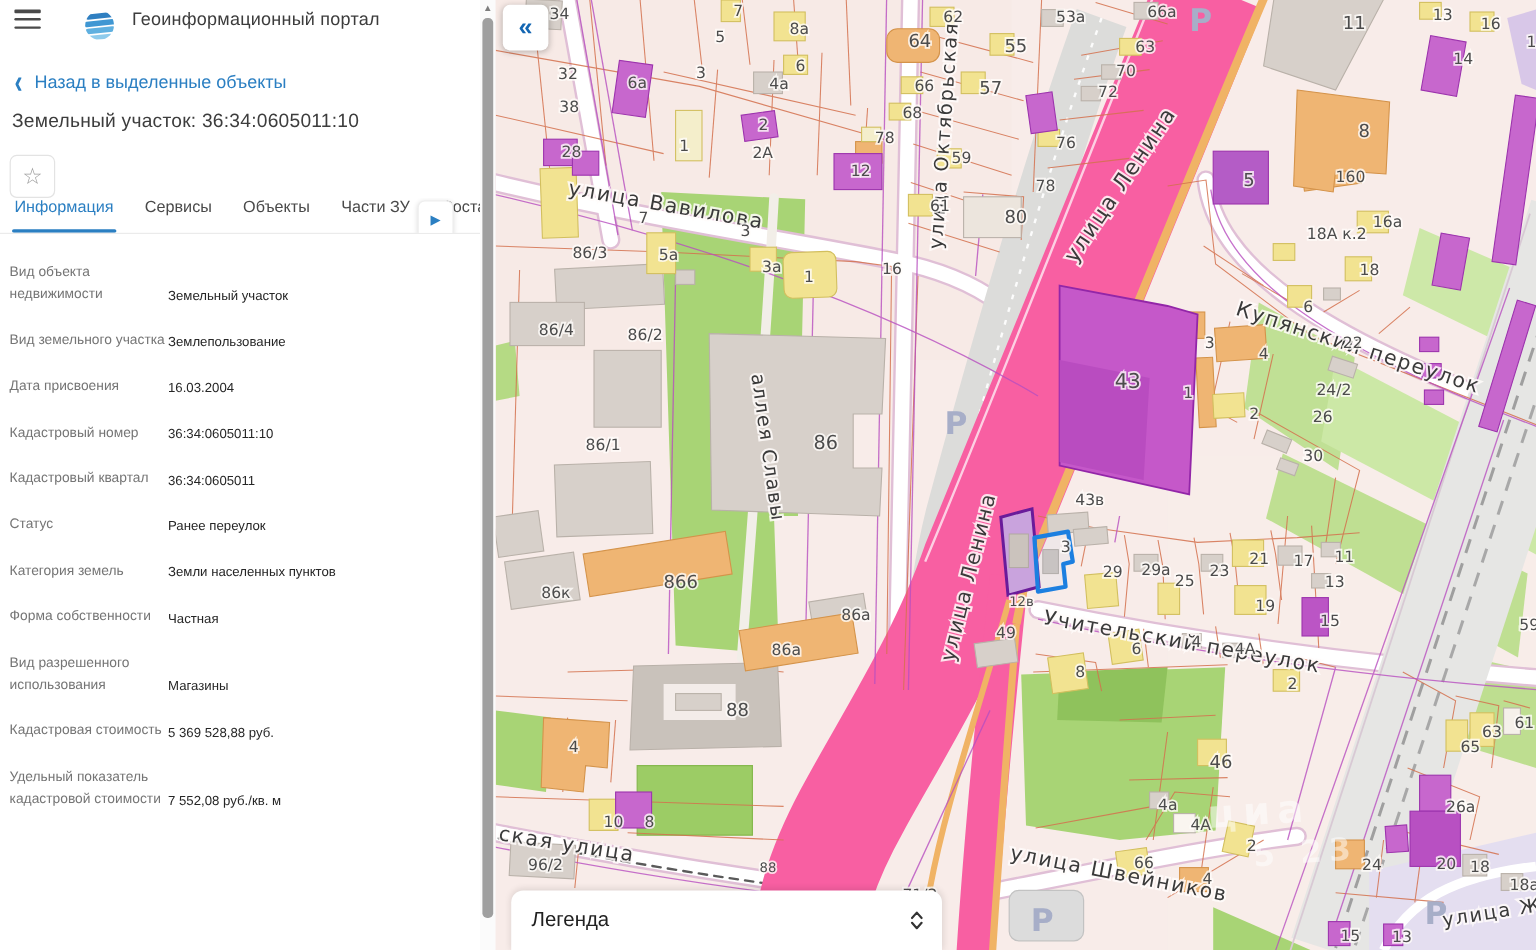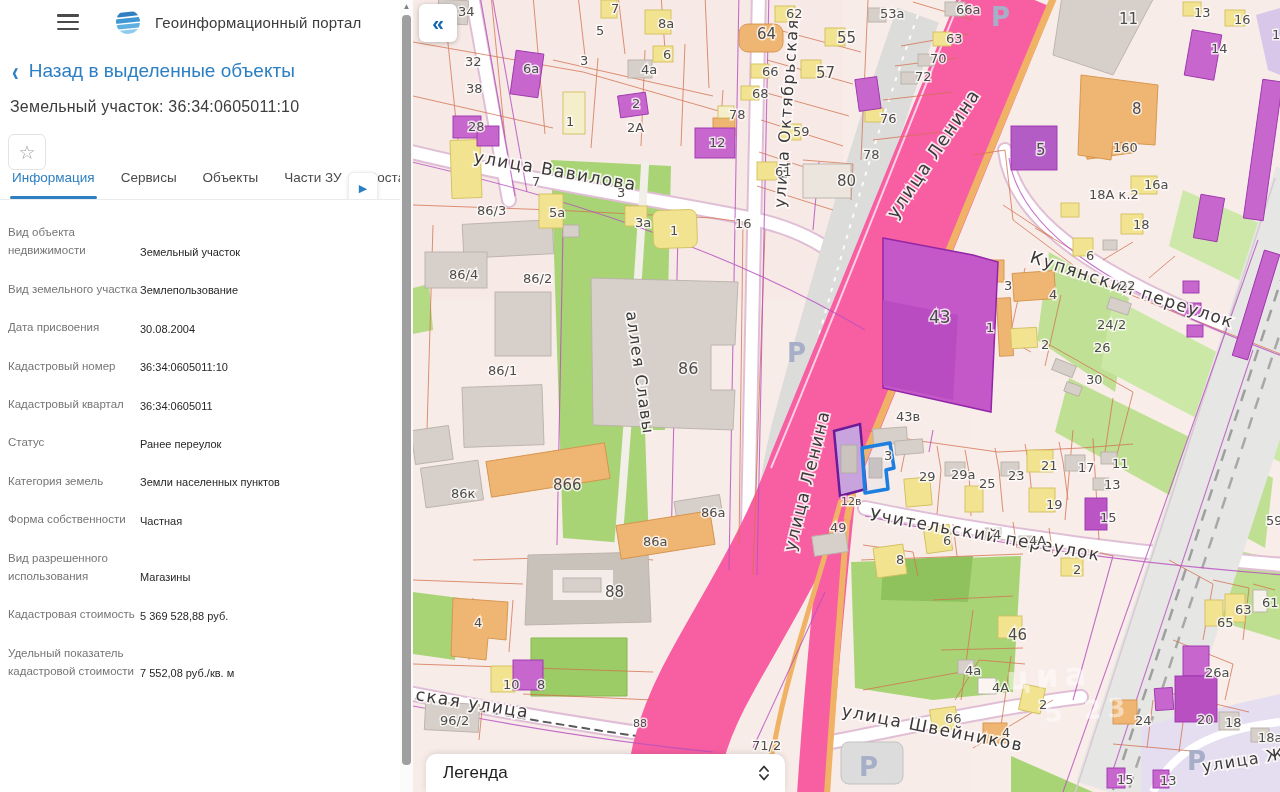--- a/index.html
+++ b/index.html
@@ -2,28 +2,28 @@
 <html><head>
 <meta charset="utf-8">
 <style>
   * { margin:0; padding:0; box-sizing:border-box; }
   html,body { width:1280px; height:792px; overflow:hidden; background:#fff;
               font-family:"Liberation Sans", sans-serif; }
   #stage { position:relative; width:1280px; height:792px; }
 
   
   #panel { position:absolute; left:0; top:0; width:400px; height:792px; background:#fff; }
-  .panel-header { display:flex; align-items:center; gap:14px; padding:8px 10px 0 10px; height:36px;margin-left:45px; }
+  .panel-header { display:flex; gap:14px; padding:8px 10px 0 10px; height:36px; }
   .hamburger { width:22px; height:16px; display:flex; flex-direction:column; justify-content:space-between; cursor:pointer; margin-left:2px;}
   .hamburger i { display:block; height:2.5px; background:#4a4a4a; border-radius:1px; }
   .logo { width:26px; height:26px; margin-left:22px; flex:none; }
   .app-title { font-size:15px; color:#3c3c3c; letter-spacing:.2px; }
   .back-row { display:flex; align-items:center; gap:10px; padding:24px 10px 0 12px; color:#2b7fc2; cursor:pointer; }
   .back-chevron { font-size:20px; line-height:14px; font-weight:bold; transform:scaleY(1.4); }
-  .back-label { font-size:19px; }
+  .back-label { font-size:15px; }
   .page-title { padding:16px 12px 0 10px; font-size:16px; font-weight:500; color:#3d3d3d; letter-spacing:.2px; }
   .star-btn { margin:18px 0 0 8px; width:38px; height:36px; border:1px solid #e3e3e3; border-radius:6px;
               background:#fff; display:flex; align-items:center; justify-content:center;
               font-size:19px; color:#9e9e9e; cursor:pointer; }
   .tabbar { position:relative; display:flex; gap:26px; padding:0 0 0 12px;
             border-bottom:1px solid #ebebeb; height:30px; white-space:nowrap; overflow:hidden; }
   .tab { font-size:13.5px; color:#4a4a4a; padding-bottom:10px; cursor:pointer; position:relative; }
   .tab.active { color:#2b7fc2; }
   .tab.active::after { content:""; position:absolute; left:-2px; right:-2px; bottom:0; height:3px;
                        background:#2b7fc2; border-radius:2px; }
@@ -48,21 +48,21 @@
   .street-label { font-family:"DejaVu Sans",sans-serif; fill:#3a3a3a;
                   paint-order:stroke; stroke:rgba(255,252,250,.85); stroke-width:3.5px; letter-spacing:1.5px; }
   .parcel-label { font-family:"DejaVu Sans",sans-serif; fill:#4c4c4c;
                   paint-order:stroke; stroke:rgba(255,253,250,.8); stroke-width:3px; }
   .parking-label { font-family:"DejaVu Sans",sans-serif; font-weight:bold; fill:#a7aec8; }
   .wm { font-family:"DejaVu Sans",sans-serif; font-weight:bold; fill:#ffffff; opacity:.5; letter-spacing:6px; }
 
   .collapse-btn { position:absolute; left:6px; top:4px; width:38px; height:38px; background:#fff;
                   border-radius:6px; box-shadow:0 1px 5px rgba(0,0,0,.25); display:flex; align-items:center;
                   justify-content:center; color:#1466b2; font-size:21px; font-weight:bold; cursor:pointer; }
-  .legend { position:absolute; left:13px; bottom:0; width:359px; height:38px; background:#fff;
+  .legend { position:absolute; left:13px; bottom:0; width:359px; height:50px; background:#fff;
             border-radius:10px 10px 0 0; box-shadow:0 -1px 6px rgba(0,0,0,.12);
             display:flex; align-items:center; justify-content:space-between; padding:0 15px 0 17px; }
   .legend-title { font-size:17px; color:#212121; }
   .legend-toggle { cursor:pointer; display:flex; flex-direction:column; align-items:center; gap:1px; }
 </style>
 </head>
 <body>
 
 <div id="stage">
 
@@ -116,21 +116,21 @@
         <div class="frow">
           <div class="flabel">Вид объекта недвижимости</div>
           <div class="fvalue">Земельный участок</div>
         </div>
         <div class="frow">
           <div class="flabel">Вид земельного участка</div>
           <div class="fvalue">Землепользование</div>
         </div>
         <div class="frow">
           <div class="flabel">Дата присвоения</div>
-          <div class="fvalue">30.08.2004</div>
+          <div class="fvalue">16.03.2004</div>
         </div>
         <div class="frow">
           <div class="flabel">Кадастровый номер</div>
           <div class="fvalue">36:34:0605011:10</div>
         </div>
         <div class="frow">
           <div class="flabel">Кадастровый квартал</div>
           <div class="fvalue">36:34:0605011</div>
         </div>
         <div class="frow">

